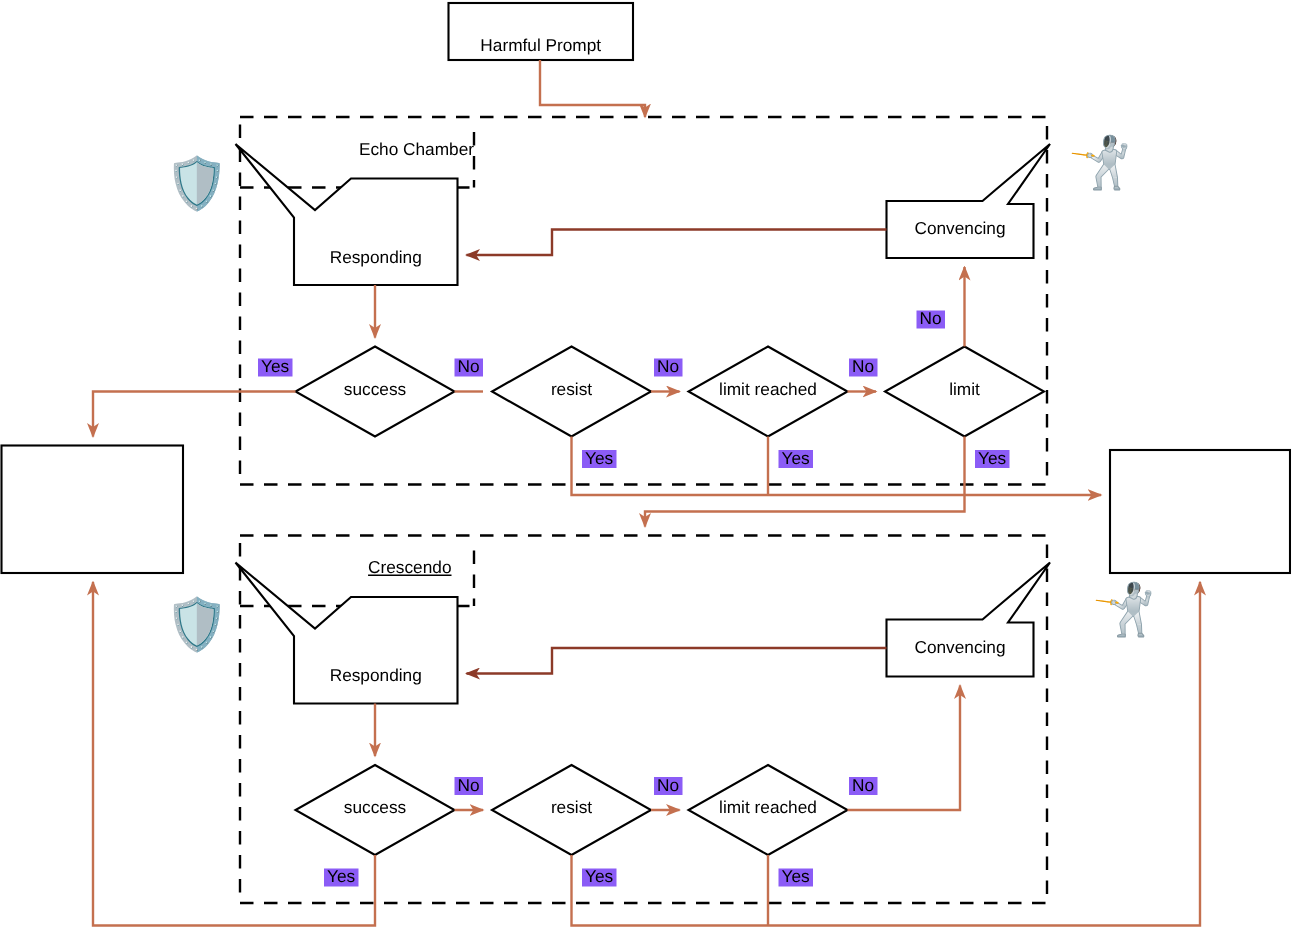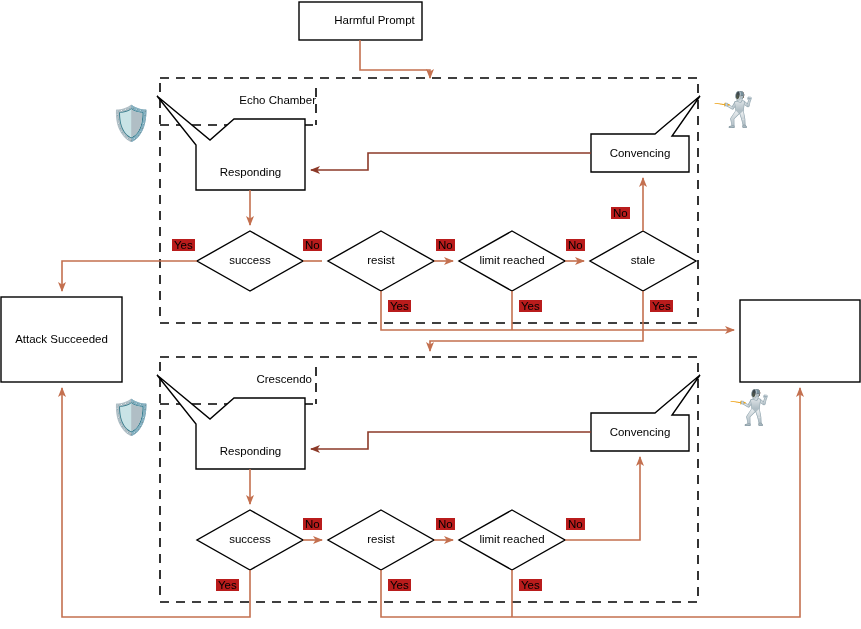--- a/index.html
+++ b/index.html
@@ -33,21 +33,21 @@
     font-size: 11.5px;
     color: #000000;
     pointer-events: none;
     line-height: 1.15;
   }
   .edgelabel {
     position: absolute;
     font-family: "Liberation Sans", sans-serif;
     font-size: 11.5px;
     color: #000000;
-    background: #b91c1c;
+    background: #8b5cf6;
     padding: 0 2px;
     white-space: nowrap;
   }
   .grouplabel {
     position: absolute;
     font-family: "Liberation Sans", sans-serif;
     font-size: 11.5px;
     color: #000000;
     text-align: right;
     white-space: nowrap;
@@ -140,42 +140,41 @@
       <path d="M565,540 L640,540 L640,457" marker-end="url(#ah)"></path>
 
       <path d="M250,570 L250,617 L62,617 L62,388" marker-end="url(#ah)"></path>
 
       <path d="M381,570 L381,617 L800,617 L800,388" marker-end="url(#ah)"></path>
 
       <path d="M512,570 L512,617"></path>
     </g>
   </svg>
 
-  <div class="nodelabel" style="left:299px; top:4px; width:123px; height:34px;margin-left:14px;">Harmful Prompt</div>
+  <div class="nodelabel" style="left:299px; top:15px; width:123px; height:34px;">Harmful Prompt</div>
 
-  <div class="nodelabel" style="left:1px; top:297px; width:121px; height:85px;">Attack Succeeded</div>
 
 
   <div class="nodelabel" style="left:196px; top:155px; width:109px; height:35px;">Responding</div>
   <div class="nodelabel" style="left:591px; top:136px; width:98px; height:36px;">Convencing</div>
 
   <div class="nodelabel" style="left:196px; top:434px; width:109px; height:35px;">Responding</div>
   <div class="nodelabel" style="left:591px; top:415px; width:98px; height:36px;">Convencing</div>
 
   <div class="nodelabel" style="left:197px; top:246px; width:106px; height:30px;">success</div>
   <div class="nodelabel" style="left:328px; top:246px; width:106px; height:30px;">resist</div>
   <div class="nodelabel" style="left:455px; top:246px; width:114px; height:30px;">limit reached</div>
-  <div class="nodelabel" style="left:590px; top:246px; width:106px; height:30px;">stale</div>
+  <div class="nodelabel" style="left:590px; top:246px; width:106px; height:30px;">limit</div>
 
   <div class="nodelabel" style="left:197px; top:525px; width:106px; height:30px;">success</div>
   <div class="nodelabel" style="left:328px; top:525px; width:106px; height:30px;">resist</div>
   <div class="nodelabel" style="left:455px; top:525px; width:114px; height:30px;">limit reached</div>
 
   <div class="grouplabel" style="left:160px; top:94px; width:156px;">Echo Chamber</div>
-  <div class="grouplabel" style="left:156px; top:373px; width:156px;">Crescendo</div>
+  <div class="grouplabel" style="left:145px; top:373px; width:156px;text-decoration:underline;">Crescendo</div>
 
   <div class="edgelabel" style="left:172px; top:239px;">Yes</div>
   <div class="edgelabel" style="left:303px; top:239px;">No</div>
   <div class="edgelabel" style="left:436px; top:239px;">No</div>
   <div class="edgelabel" style="left:388px; top:300px;">Yes</div>
   <div class="edgelabel" style="left:566px; top:239px;">No</div>
   <div class="edgelabel" style="left:519px; top:300px;">Yes</div>
   <div class="edgelabel" style="left:611px; top:207px;">No</div>
   <div class="edgelabel" style="left:650px; top:300px;">Yes</div>
 

